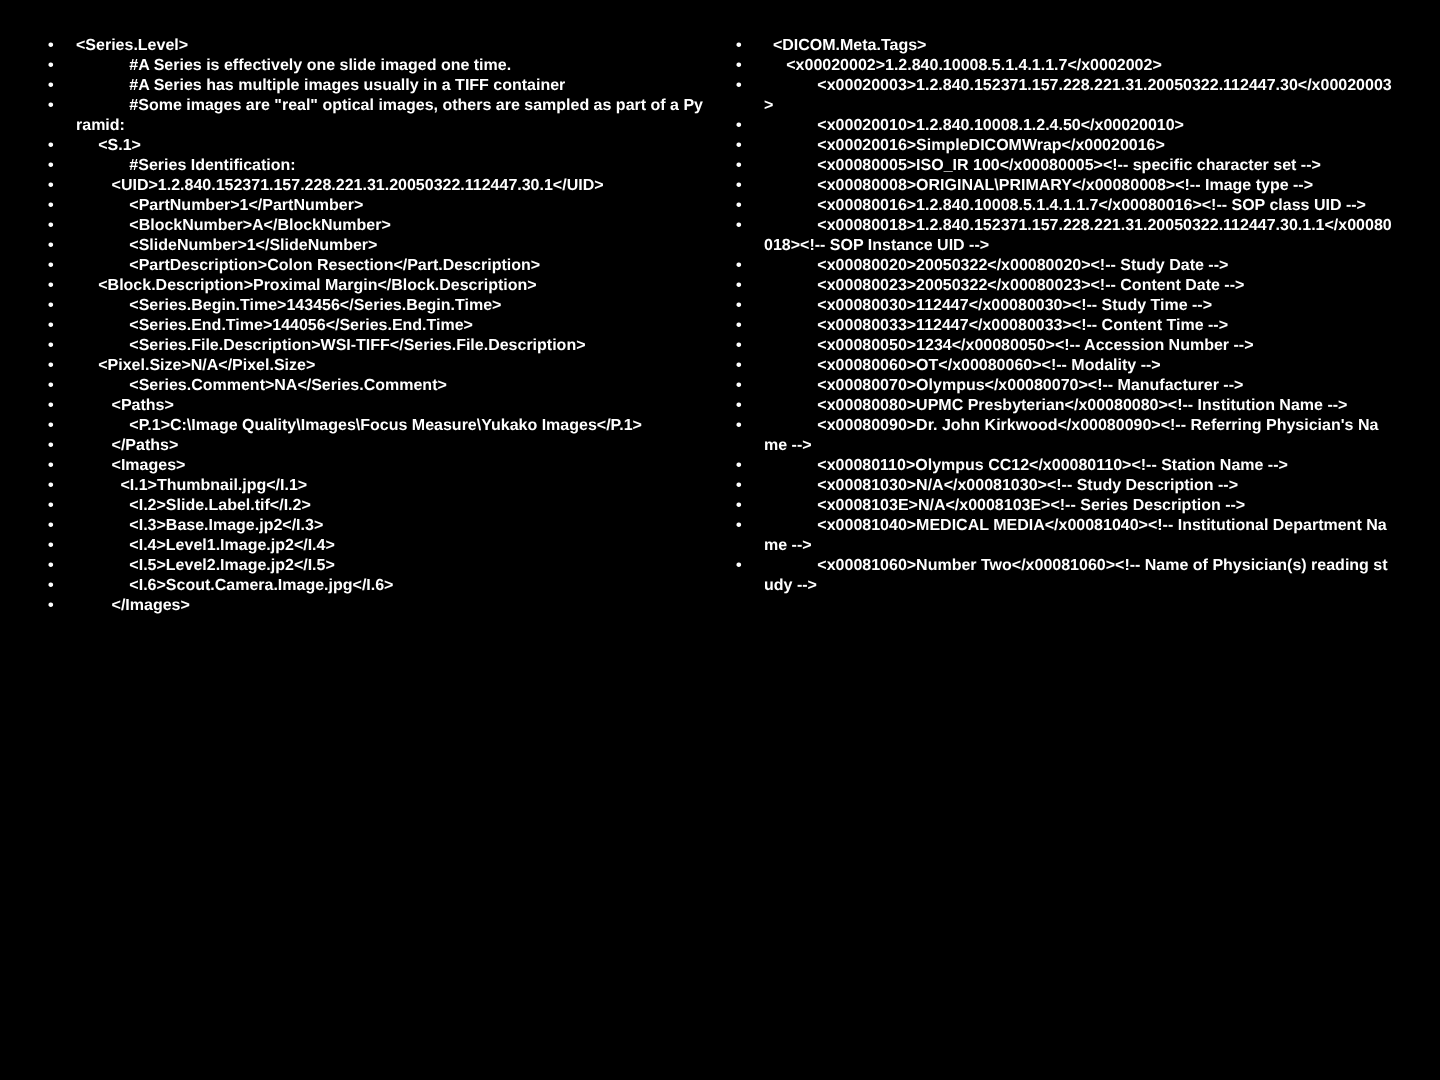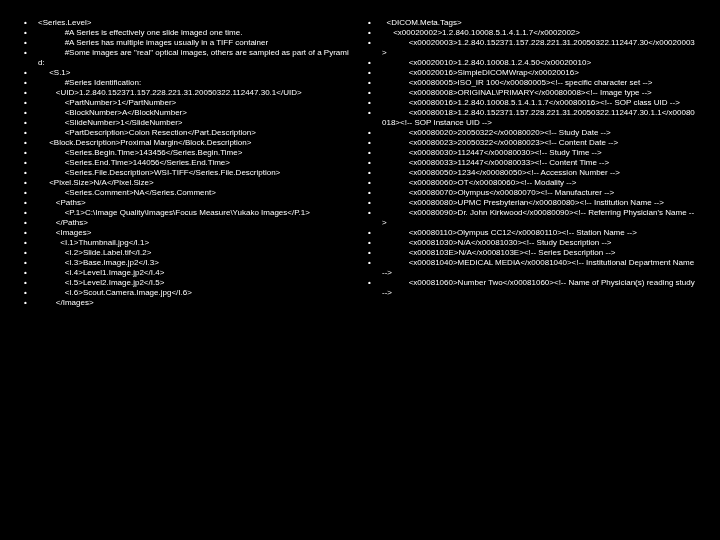--- a/index.html
+++ b/index.html
@@ -47,21 +47,21 @@
     width: 14px;
     flex: 0 0 14px;
     font-size: 8px;
     line-height: 1.25;
     font-weight: 700;
   }
   .line {
     flex: 1 1 auto;
     font-size: 8px;
     line-height: 1.25;
-    font-weight: 400;
+    font-weight: 700;
     white-space: pre-wrap;
     word-break: break-all;
   }
 </style>
 </head>
 <body>
 
 <div class="slide">
   <div class="cols">
     <div class="col code" id="left-col"><div class="bullet-row"><div class="bullet">•</div><div class="line">&lt;Series.Level&gt;</div></div><div class="bullet-row"><div class="bullet">•</div><div class="line">            #A Series is effectively one slide imaged one time.</div></div><div class="bullet-row"><div class="bullet">•</div><div class="line">            #A Series has multiple images usually in a TIFF container</div></div><div class="bullet-row"><div class="bullet">•</div><div class="line">            #Some images are "real" optical images, others are sampled as part of a Pyramid:</div></div><div class="bullet-row"><div class="bullet">•</div><div class="line">     &lt;S.1&gt;</div></div><div class="bullet-row"><div class="bullet">•</div><div class="line">            #Series Identification:</div></div><div class="bullet-row"><div class="bullet">•</div><div class="line">        &lt;UID&gt;1.2.840.152371.157.228.221.31.20050322.112447.30.1&lt;/UID&gt;</div></div><div class="bullet-row"><div class="bullet">•</div><div class="line">            &lt;PartNumber&gt;1&lt;/PartNumber&gt;</div></div><div class="bullet-row"><div class="bullet">•</div><div class="line">            &lt;BlockNumber&gt;A&lt;/BlockNumber&gt;</div></div><div class="bullet-row"><div class="bullet">•</div><div class="line">            &lt;SlideNumber&gt;1&lt;/SlideNumber&gt;</div></div><div class="bullet-row"><div class="bullet">•</div><div class="line">            &lt;PartDescription&gt;Colon Resection&lt;/Part.Description&gt;</div></div><div class="bullet-row"><div class="bullet">•</div><div class="line">     &lt;Block.Description&gt;Proximal Margin&lt;/Block.Description&gt;</div></div><div class="bullet-row"><div class="bullet">•</div><div class="line">            &lt;Series.Begin.Time&gt;143456&lt;/Series.Begin.Time&gt;</div></div><div class="bullet-row"><div class="bullet">•</div><div class="line">            &lt;Series.End.Time&gt;144056&lt;/Series.End.Time&gt;</div></div><div class="bullet-row"><div class="bullet">•</div><div class="line">            &lt;Series.File.Description&gt;WSI-TIFF&lt;/Series.File.Description&gt;</div></div><div class="bullet-row"><div class="bullet">•</div><div class="line">     &lt;Pixel.Size&gt;N/A&lt;/Pixel.Size&gt;</div></div><div class="bullet-row"><div class="bullet">•</div><div class="line">            &lt;Series.Comment&gt;NA&lt;/Series.Comment&gt;</div></div><div class="bullet-row"><div class="bullet">•</div><div class="line">        &lt;Paths&gt;</div></div><div class="bullet-row"><div class="bullet">•</div><div class="line">            &lt;P.1&gt;C:\Image Quality\Images\Focus Measure\Yukako Images&lt;/P.1&gt;</div></div><div class="bullet-row"><div class="bullet">•</div><div class="line">        &lt;/Paths&gt;</div></div><div class="bullet-row"><div class="bullet">•</div><div class="line">        &lt;Images&gt;</div></div><div class="bullet-row"><div class="bullet">•</div><div class="line">          &lt;I.1&gt;Thumbnail.jpg&lt;/I.1&gt;</div></div><div class="bullet-row"><div class="bullet">•</div><div class="line">            &lt;I.2&gt;Slide.Label.tif&lt;/I.2&gt;</div></div><div class="bullet-row"><div class="bullet">•</div><div class="line">            &lt;I.3&gt;Base.Image.jp2&lt;/I.3&gt;</div></div><div class="bullet-row"><div class="bullet">•</div><div class="line">            &lt;I.4&gt;Level1.Image.jp2&lt;/I.4&gt;</div></div><div class="bullet-row"><div class="bullet">•</div><div class="line">            &lt;I.5&gt;Level2.Image.jp2&lt;/I.5&gt;</div></div><div class="bullet-row"><div class="bullet">•</div><div class="line">            &lt;I.6&gt;Scout.Camera.Image.jpg&lt;/I.6&gt;</div></div><div class="bullet-row"><div class="bullet">•</div><div class="line">        &lt;/Images&gt;</div></div></div>

